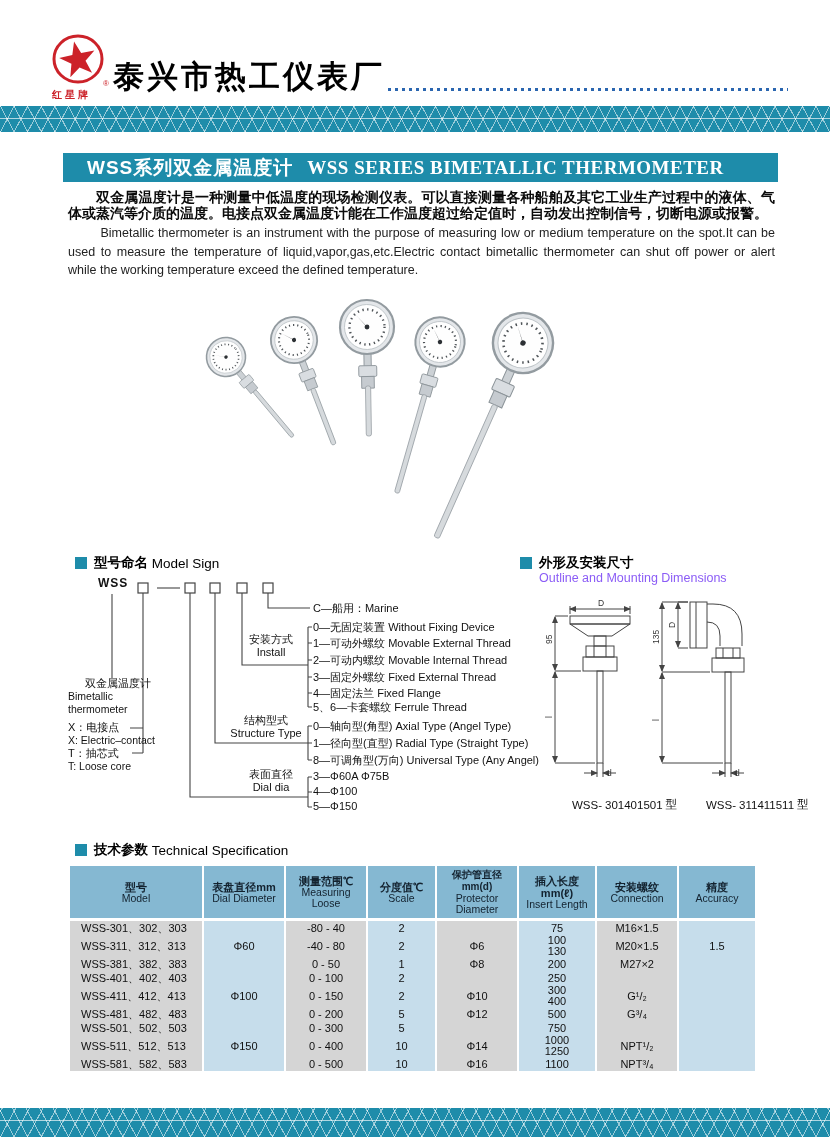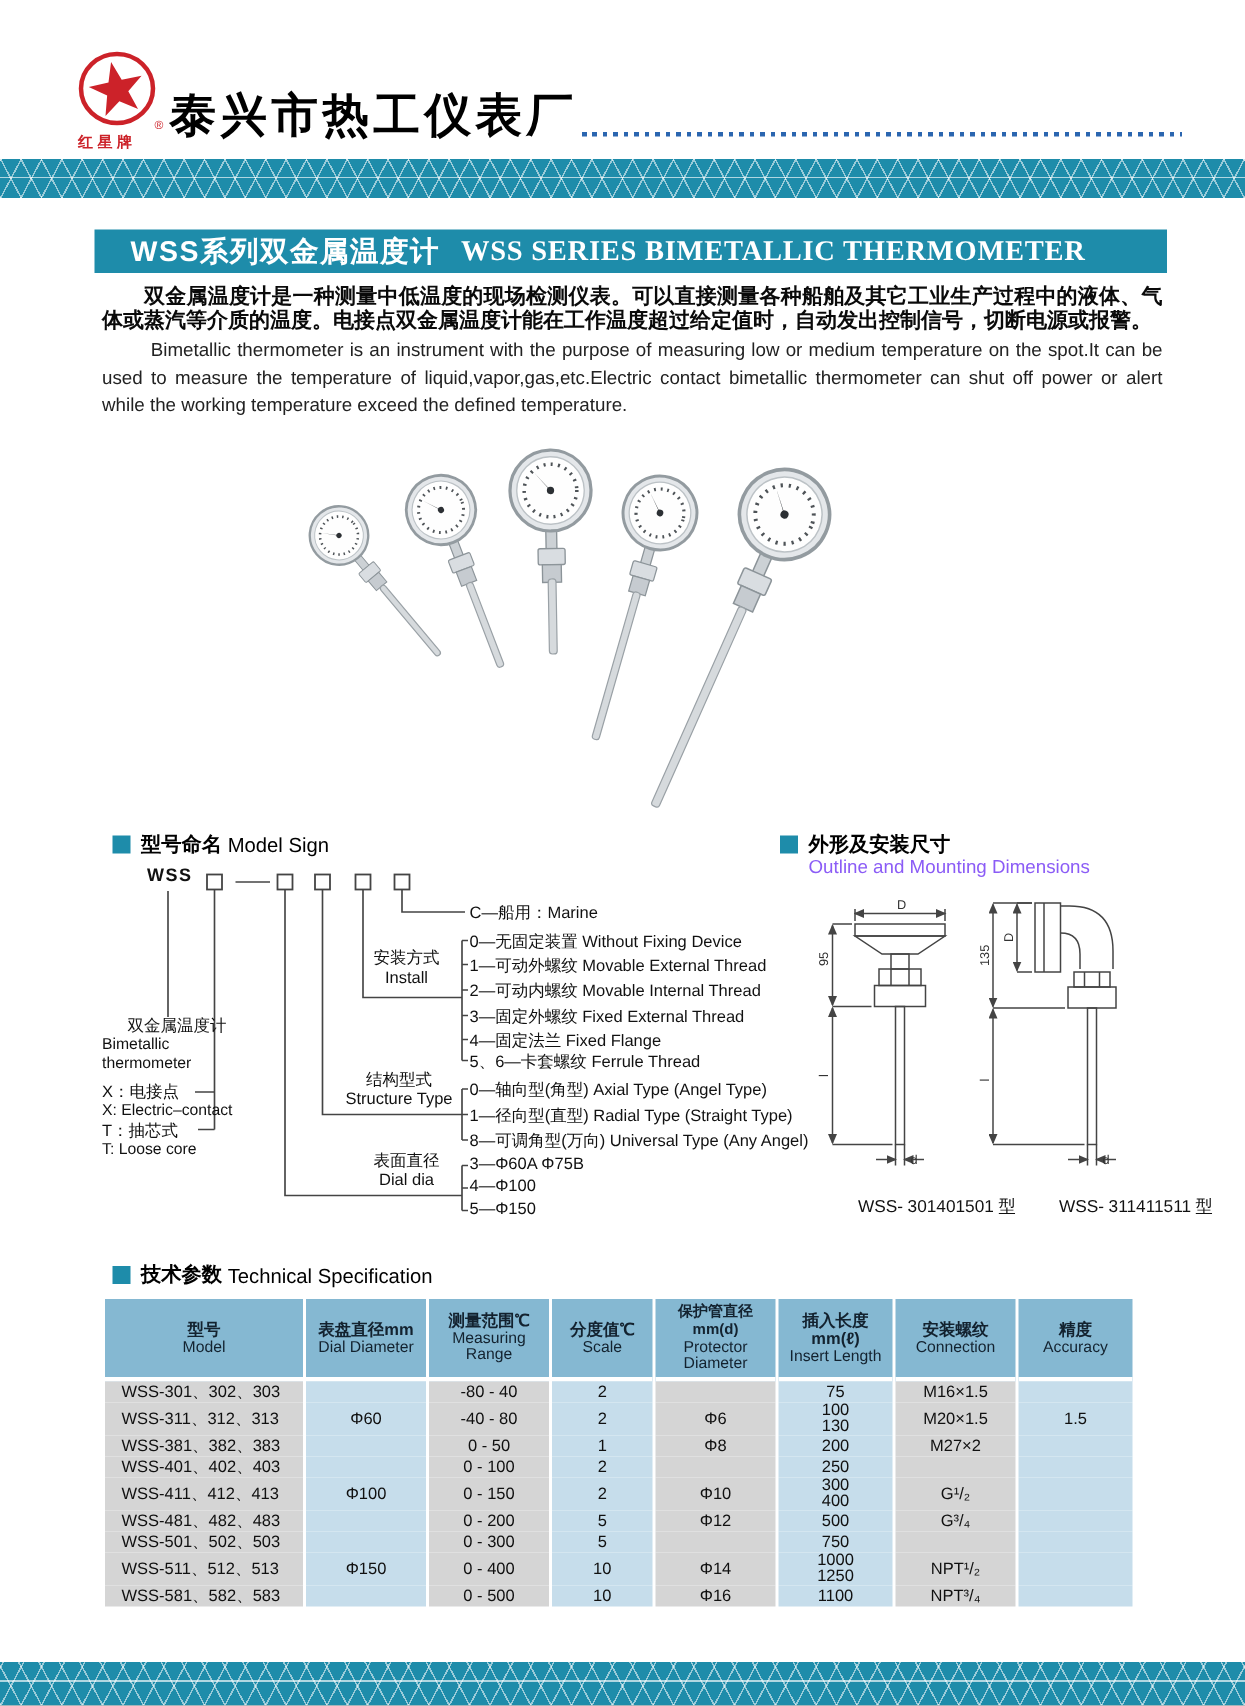--- a/index.html
+++ b/index.html
@@ -298,21 +298,21 @@
         <th>
             <div class="hcn">型号</div>
             <div class="hen">Model</div>
           </th>
         <th>
             <div class="hcn">表盘直径mm</div>
             <div class="hen">Dial Diameter</div>
           </th>
         <th>
             <div class="hcn">测量范围℃</div>
-            <div class="hen">Measuring Range</div>
+            <div class="hen">Measuring Loose</div>
           </th>
         <th>
             <div class="hcn">分度值℃</div>
             <div class="hen">Scale</div>
           </th>
         <th>
             <div class="hcn" style="font-size:10px;">保护管直径mm(d)</div>
             <div class="hen">Protector Diameter</div>
           </th>
         <th>

